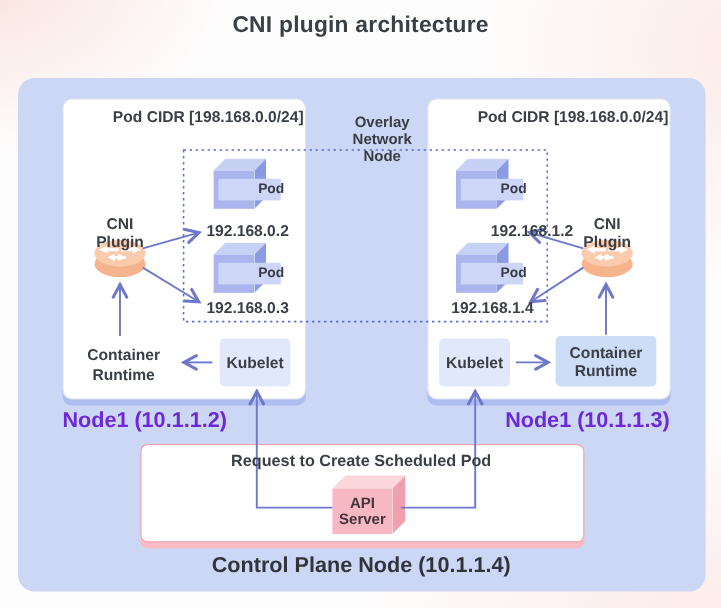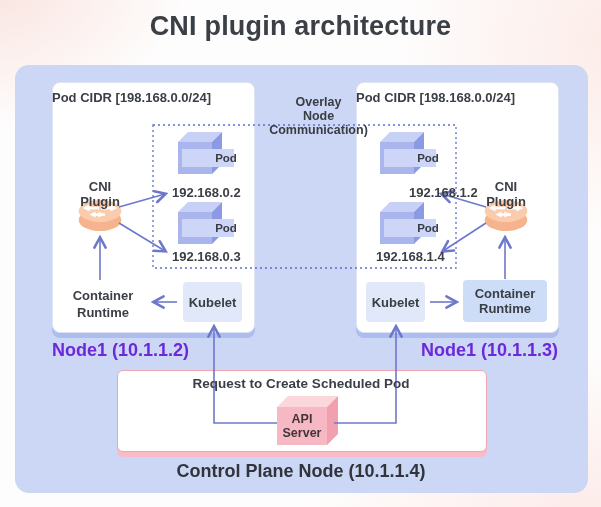--- a/index.html
+++ b/index.html
@@ -8,38 +8,38 @@
     font-family:"Liberation Sans", sans-serif;
     background:
       radial-gradient(520px 380px at -4% -6%, #f9e0db 0%, rgba(249,224,219,0) 42%),
       radial-gradient(480px 420px at 104% 8%, #fcebe7 0%, rgba(252,235,231,0) 48%),
       radial-gradient(560px 320px at 98% 102%, #fcebe9 0%, rgba(252,235,233,0) 52%),
       #fefdfd;
   }
   .abs{position:absolute;}
   .title{
     left:0;right:0;top:11px;text-align:center;
-    font-size:27px;font-weight:bold;color:#3b4046;letter-spacing:.2px;
+    font-size:19px;font-weight:bold;color:#3b4046;letter-spacing:.2px;
   }
   .canvas{
     left:15px;top:65px;width:573px;height:428px;
     background:#ccd7f5;border-radius:14px;
   }
   .nodebox{
     top:82px;width:201px;height:249px;background:#ffffff;
     border:1px solid #dfe4f4;border-radius:8px;
     box-shadow:0 5px 0 0 #aebdf0;
   }
   .controlbox{
     left:117px;top:370px;width:368px;height:80px;background:#ffffff;
     border:1.5px solid #eda6b0;border-radius:6px;
     box-shadow:0 5px 0 0 #f9bcc7;
   }
   .lbl{color:#3a3e45;font-weight:bold;}
-  .cidr{top:90px;width:201px;text-align:left;font-size:13px;}
+  .cidr{top:90px;width:201px;text-align:right;font-size:13px;}
   .nodename{top:340px;font-size:18px;color:#6d28d9;font-weight:bold;}
   .cni-label{top:179px;width:64px;text-align:center;font-size:13px;}
   .ip{top:185px;font-size:13px;}
   .smallbox{
     background:#e1e8fa;border-radius:4px;color:#3a3e45;font-weight:bold;
     display:flex;align-items:center;justify-content:center;text-align:center;
     font-size:13px;line-height:15px;
   }
   .runtimebox{background:#cddcf7;}
   .runtime-text{
@@ -173,22 +173,22 @@
     <path d="M430,302 L456,302" marker-end="url(#ah)"></path>
     <path d="M334,423 L396,423 L396,327" marker-end="url(#ah)"></path>
   </g>
 </svg>
 
 <div class="abs lbl cidr" style="left:52px;">Pod CIDR [198.168.0.0/24]</div>
 <div class="abs lbl cidr" style="left:356px;">Pod CIDR [198.168.0.0/24]</div>
 
 <div class="abs overlay-text">
   <div>Overlay</div>
+  <div>Network</div>
   <div>Node</div>
-  <div>Communication)</div>
 </div>
 
 <div class="abs lbl cni-label" style="left:68px;">CNI Plugin</div>
 <div class="abs lbl cni-label" style="left:474px;">CNI Plugin</div>
 
 <div class="abs lbl ip" style="left:172px;">192.168.0.2</div>
 <div class="abs lbl ip" style="left:172px;top:249px;">192.168.0.3</div>
 <div class="abs lbl ip" style="left:376px;margin-left:33px;">192.168.1.2</div>
 <div class="abs lbl ip" style="left:376px;top:249px;">192.168.1.4</div>
 

